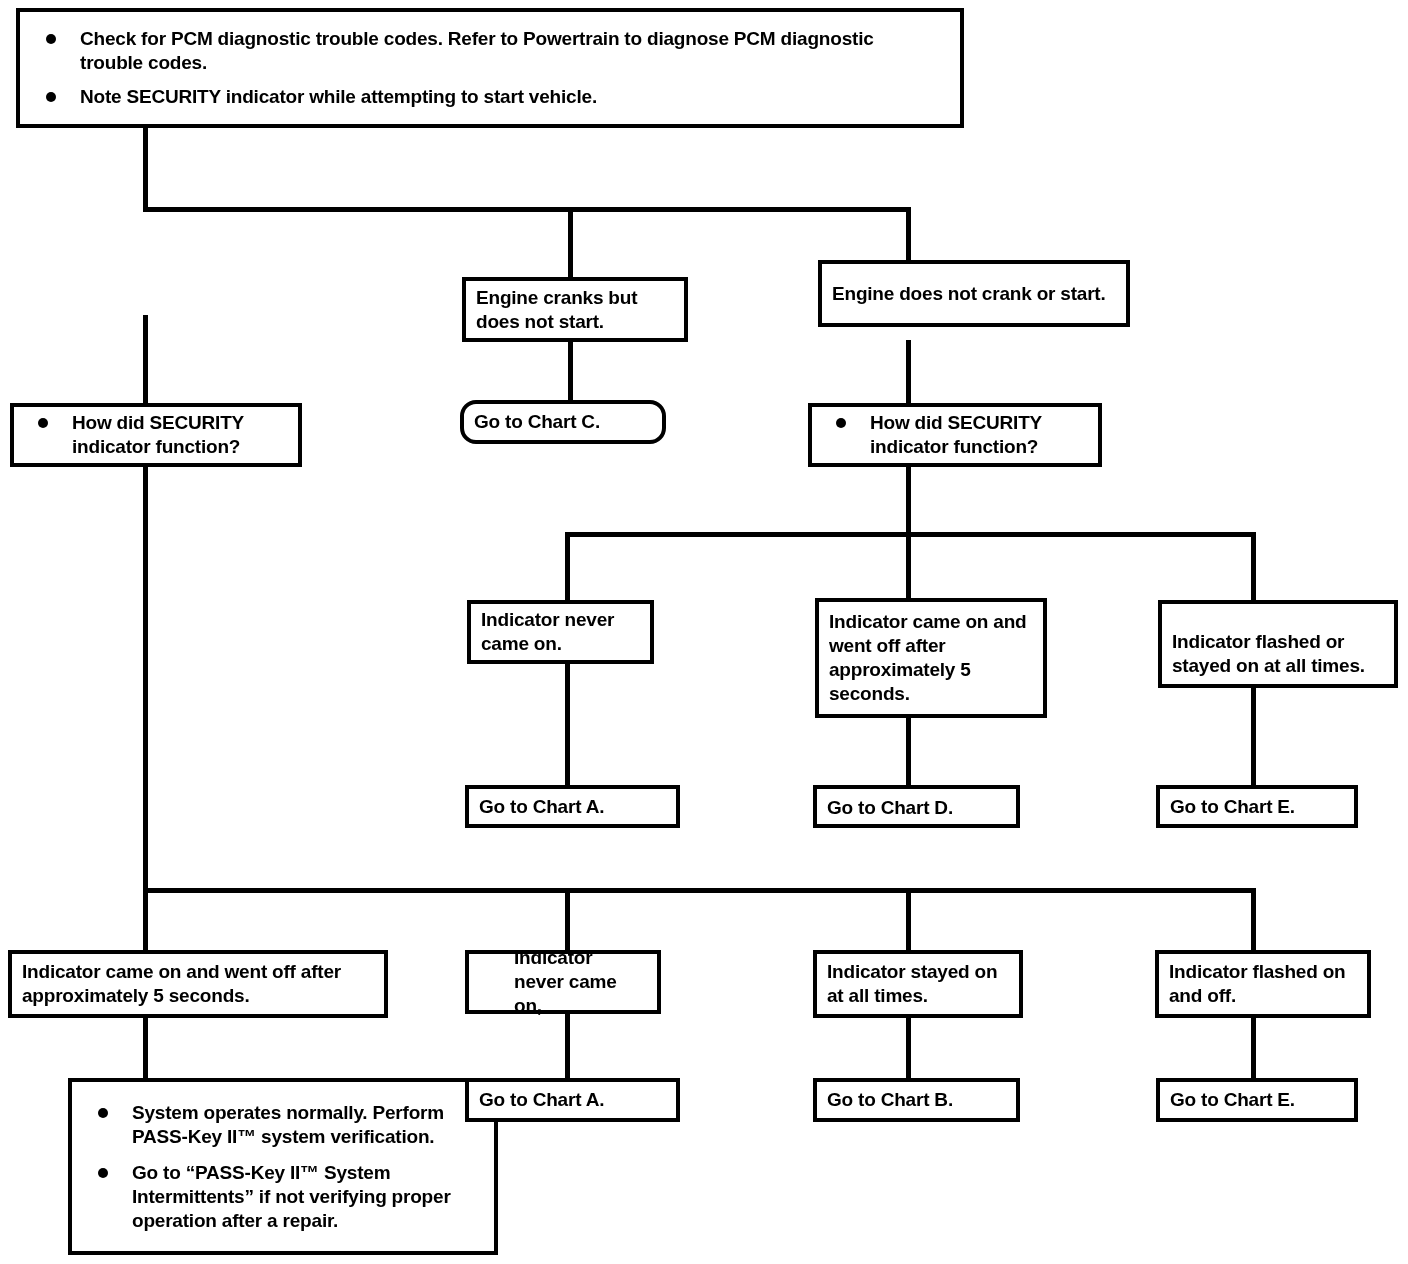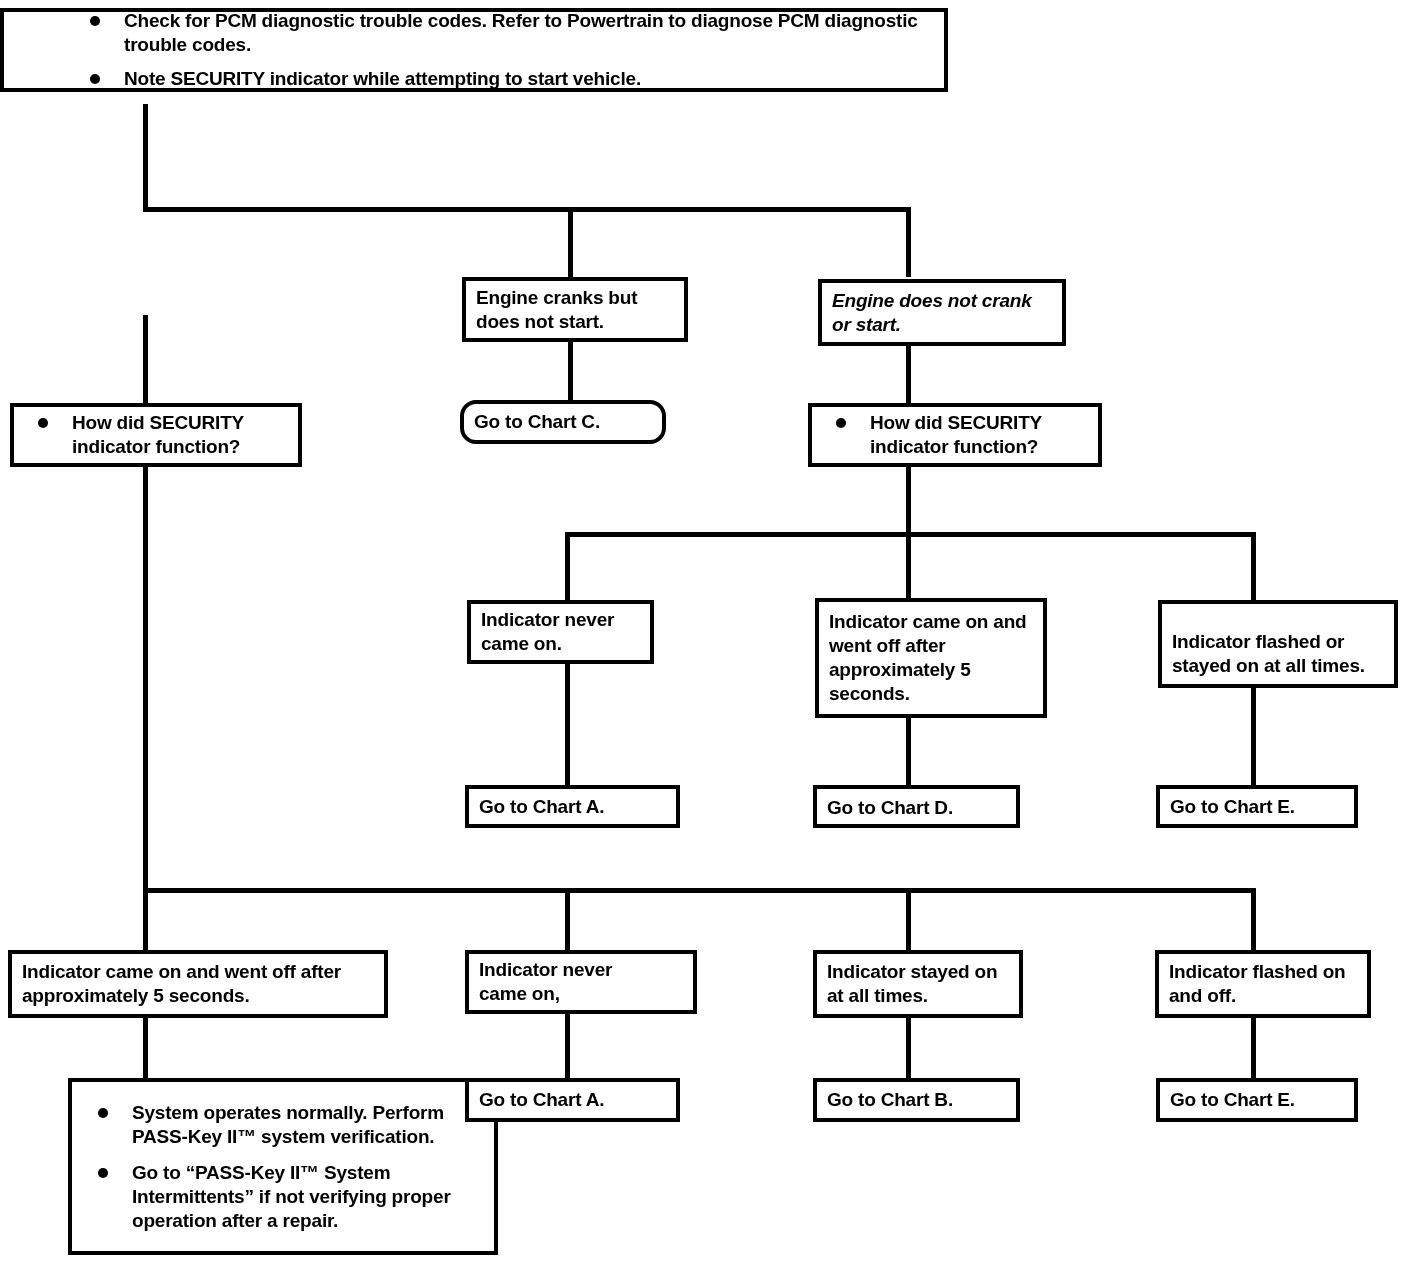--- a/index.html
+++ b/index.html
@@ -86,39 +86,39 @@
     <div class="line" style="left:143px; top:888px;  width:5px;    height:64px;"></div>
     <div class="line" style="left:565px; top:888px;  width:5px;    height:64px;"></div>
     <div class="line" style="left:906px; top:888px;  width:5px;    height:64px;"></div>
     <div class="line" style="left:1251px; top:888px; width:5px;    height:64px;"></div>
     <div class="line" style="left:143px; top:1016px; width:5px;    height:64px;"></div>
     <div class="line" style="left:565px; top:1012px; width:5px;    height:68px;"></div>
     <div class="line" style="left:906px; top:1016px; width:5px;    height:64px;"></div>
     <div class="line" style="left:1251px; top:1016px; width:5px;   height:64px;"></div>
   </div>
 
-  <div class="node" id="node-start" style="left:0; top:8px; width:948px; height:84px;align-items:flex-end;">
+  <div class="node" id="node-start" style="left:16px; top:8px; width:948px; height:120px;">
     <div class="bullets" style="padding-left:26px;">
       <div class="bullet">
         <span class="dot"></span>
         <span class="btxt">Check for PCM diagnostic trouble codes. Refer to Powertrain to diagnose PCM diagnostic trouble codes.</span>
       </div>
       <div class="bullet">
         <span class="dot"></span>
         <span class="btxt">Note SECURITY indicator while attempting to start vehicle.</span>
       </div>
     </div>
   </div>
 
 
   <div class="node" style="left:462px; top:277px; width:226px; height:65px;">
     <div class="txt">Engine cranks but does not start.</div>
   </div>
 
-  <div class="node" style="left:818px; top:279px; width:248px; height:67px;font-style:italic;">
+  <div class="node" style="left:818px; top:260px; width:312px; height:67px;">
     <div class="txt">Engine does not crank or start.</div>
   </div>
 
   <div class="node" style="left:10px; top:403px; width:292px; height:64px;">
     <div class="bullets" style="gap:0; padding-left:24px;">
       <div class="bullet">
         <span class="dot"></span>
         <span class="btxt" style="max-width:190px;">How did SECURITY indicator function?</span>
       </div>
     </div>
@@ -158,21 +158,21 @@
   </div>
 
   <div class="node" style="left:1156px; top:785px; width:202px; height:43px;">
     <div class="txt">Go to Chart E.</div>
   </div>
 
   <div class="node" style="left:8px; top:950px; width:380px; height:68px;">
     <div class="txt" style="max-width:330px;">Indicator came on and went off after approximately 5 seconds.</div>
   </div>
 
-  <div class="node" style="left:465px; top:950px; width:232px; height:64px;">
+  <div class="node" style="left:465px; top:950px; width:196px; height:64px;padding-left:35px;">
     <div class="txt" style="max-width:170px;">Indicator never came on,</div>
   </div>
 
   <div class="node" style="left:813px; top:950px; width:210px; height:68px;">
     <div class="txt" style="max-width:180px;">Indicator stayed on at all times.</div>
   </div>
 
   <div class="node" style="left:1155px; top:950px; width:216px; height:68px;">
     <div class="txt" style="max-width:185px;">Indicator flashed on and off.</div>
   </div>

